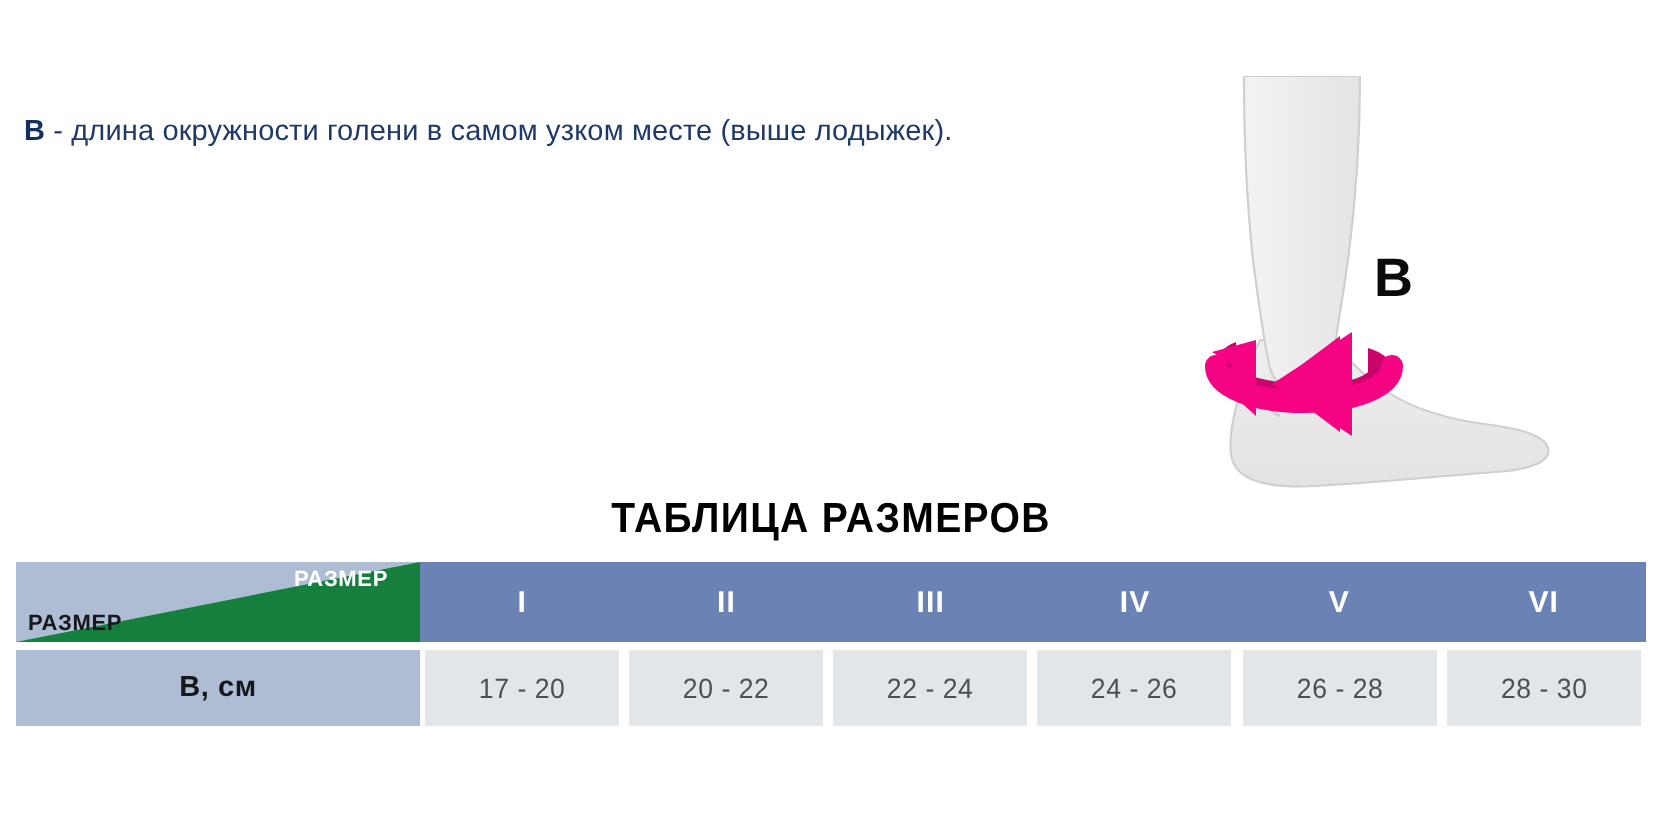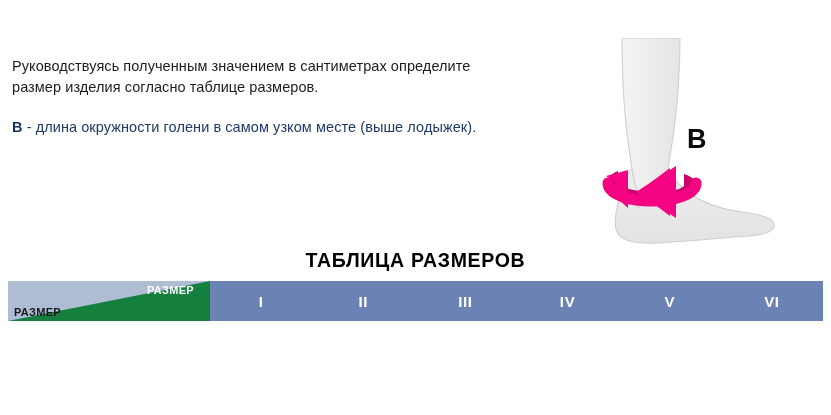--- a/index.html
+++ b/index.html
@@ -156,21 +156,20 @@
     text-align: center;
     vertical-align: middle;
     letter-spacing: 0.02em;
     transform: scaleX(0.95);
   }
 </style>
 </head>
 <body>
 
 <div id="desc-block">
-  <p class="para">Руководствуясь полученным значением в сантиметрах определите размер изделия согласно таблице размеров.</p>
   <p class="para accent"><b>В</b><span> - длина окружности голени в самом узком месте (выше лодыжек).</span></p>
 </div>
 
 <div id="leg-figure">
   <svg width="251" height="232" viewBox="0 0 251 232">
     <defs>
       <linearGradient id="legGrad" x1="0" y1="0" x2="1" y2="0">
         <stop offset="0%" stop-color="#f3f3f3"></stop>
         <stop offset="45%" stop-color="#ededed"></stop>
         <stop offset="100%" stop-color="#e4e4e4"></stop>
@@ -252,14 +251,23 @@
     <td class="hdr-cell">I</td>
     <td class="hdr-cell">II</td>
     <td class="hdr-cell">III</td>
     <td class="hdr-cell">IV</td>
     <td class="hdr-cell">V</td>
     <td class="hdr-cell">VI</td>
   </tr>
   <tr class="gap-row">
     <td colspan="7"></td>
   </tr>
+  <tr class="data-row">
+    <td class="row-head">В, см</td>
+    <td class="data-cell">17 - 20</td>
+    <td class="data-cell">20 - 22</td>
+    <td class="data-cell">22 - 24</td>
+    <td class="data-cell">24 - 26</td>
+    <td class="data-cell">26 - 28</td>
+    <td class="data-cell">28 - 30</td>
+  </tr>
 </tbody>
   </table>
 
 </body></html>

